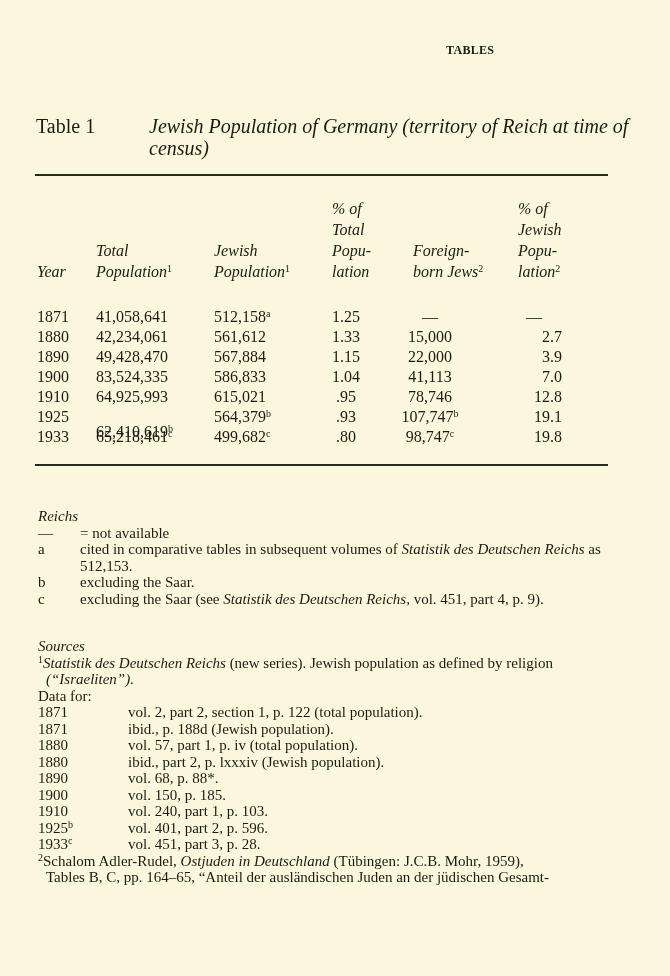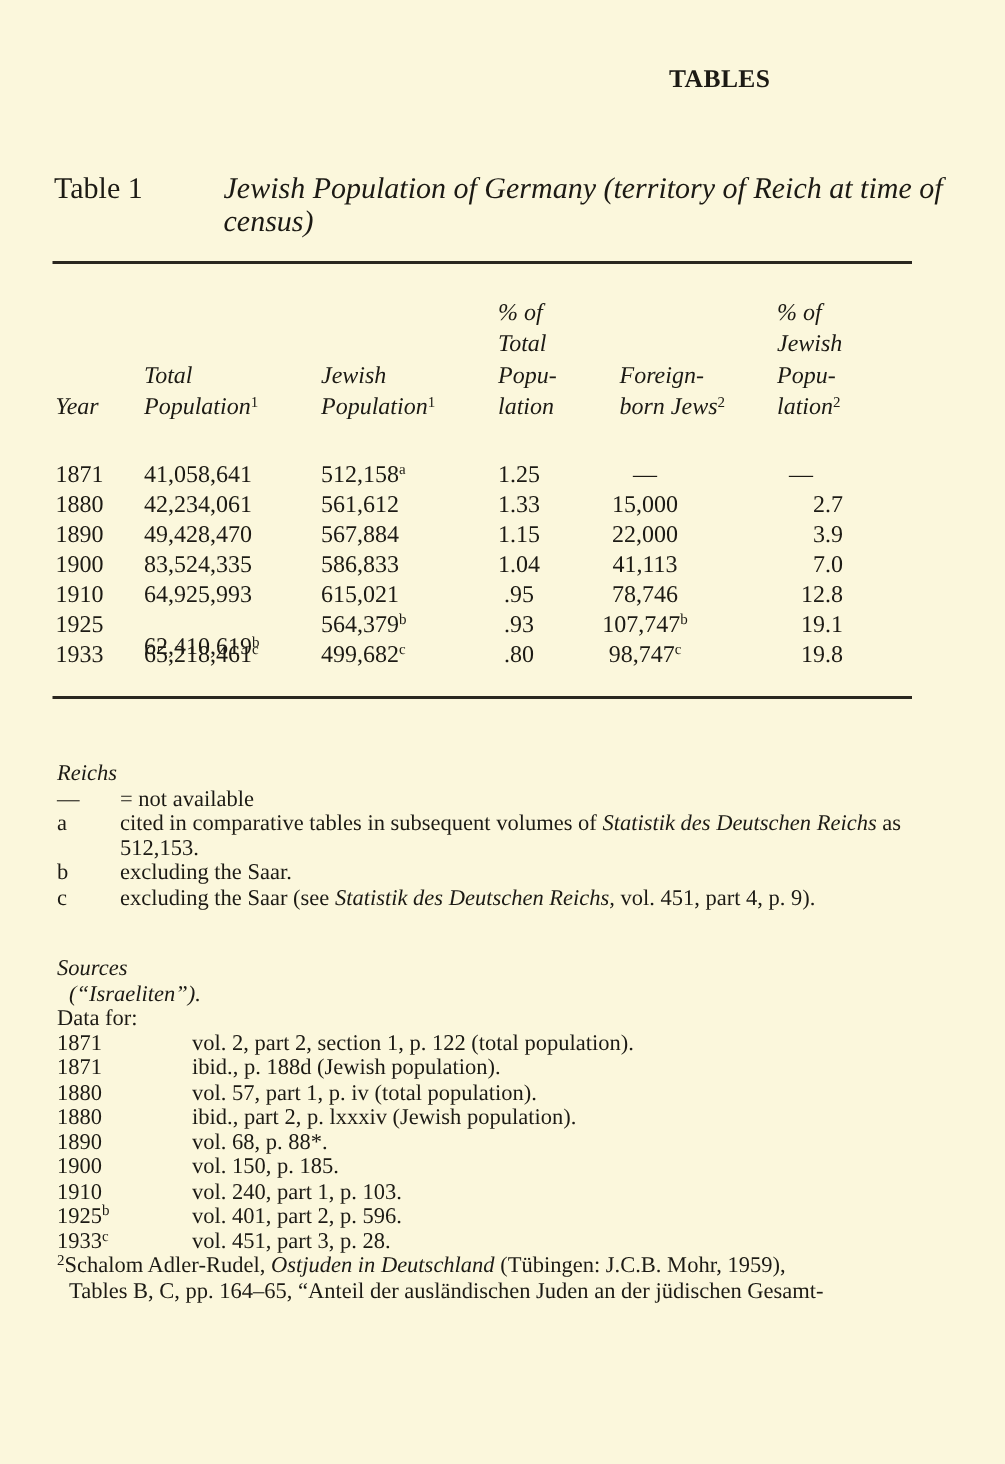--- a/index.html
+++ b/index.html
@@ -6,21 +6,21 @@
   body {
     width:670px; height:976px; overflow:hidden;
     background:#fbf7dc;
     color:#1c1a14;
     font-family:"Liberation Serif", "DejaVu Serif", serif;
     position:relative;
   }
   .page { position:absolute; left:0; top:0; width:670px; height:976px; }
   .running-head {
     position:absolute; left:446px; top:43px;
-    font-weight:bold; font-size:17px; letter-spacing:0.3px;
+    font-weight:bold; font-size:12px; letter-spacing:0.3px;
   }
   .table-title {
     position:absolute; left:36px; top:115px; width:580px;
     font-size:20px; line-height:22px;
   }
   .table-title .num { position:absolute; left:0; top:0; }
   .table-title .caption { position:absolute; left:89px; top:0; width:500px; font-style:italic;margin-left:24px; }
   .rule { position:absolute; left:35px; width:573px; height:2px; background:#2a2720; }
   .rule.top { top:174px; }
   .rule.bottom { top:464px; }
@@ -174,20 +174,23 @@
       <span>excluding the Saar.</span>
     </div>
     <div class="rm-row">
       <span class="rm-key">c</span>
       <span>excluding the Saar (see </span><span class="it">Statistik des Deutschen Reichs,</span><span> vol. 451, part 4, p. 9).</span>
     </div>
   </div>
 
   <div class="sources">
     <div class="it">Sources</div>
+    <div>
+      <span class="note-sup">1</span><span class="it">Statistik des Deutschen Reichs</span><span> (new series). Jewish population as defined by religion</span>
+    </div>
     <div class="it indent">(“Israeliten”).</div>
     <div>Data for:</div>
 
     <div class="src-row"><span class="src-key"><span>1871</span><sup></sup></span><span>vol. 2, part 2, section 1, p. 122 (total population).</span></div>
     <div class="src-row"><span class="src-key"><span>1871</span><sup></sup></span><span>ibid., p. 188d (Jewish population).</span></div>
     <div class="src-row"><span class="src-key"><span>1880</span><sup></sup></span><span>vol. 57, part 1, p. iv (total population).</span></div>
     <div class="src-row"><span class="src-key"><span>1880</span><sup></sup></span><span>ibid., part 2, p. lxxxiv (Jewish population).</span></div>
     <div class="src-row"><span class="src-key"><span>1890</span><sup></sup></span><span>vol. 68, p. 88*.</span></div>
     <div class="src-row"><span class="src-key"><span>1900</span><sup></sup></span><span>vol. 150, p. 185.</span></div>
     <div class="src-row"><span class="src-key"><span>1910</span><sup></sup></span><span>vol. 240, part 1, p. 103.</span></div>

